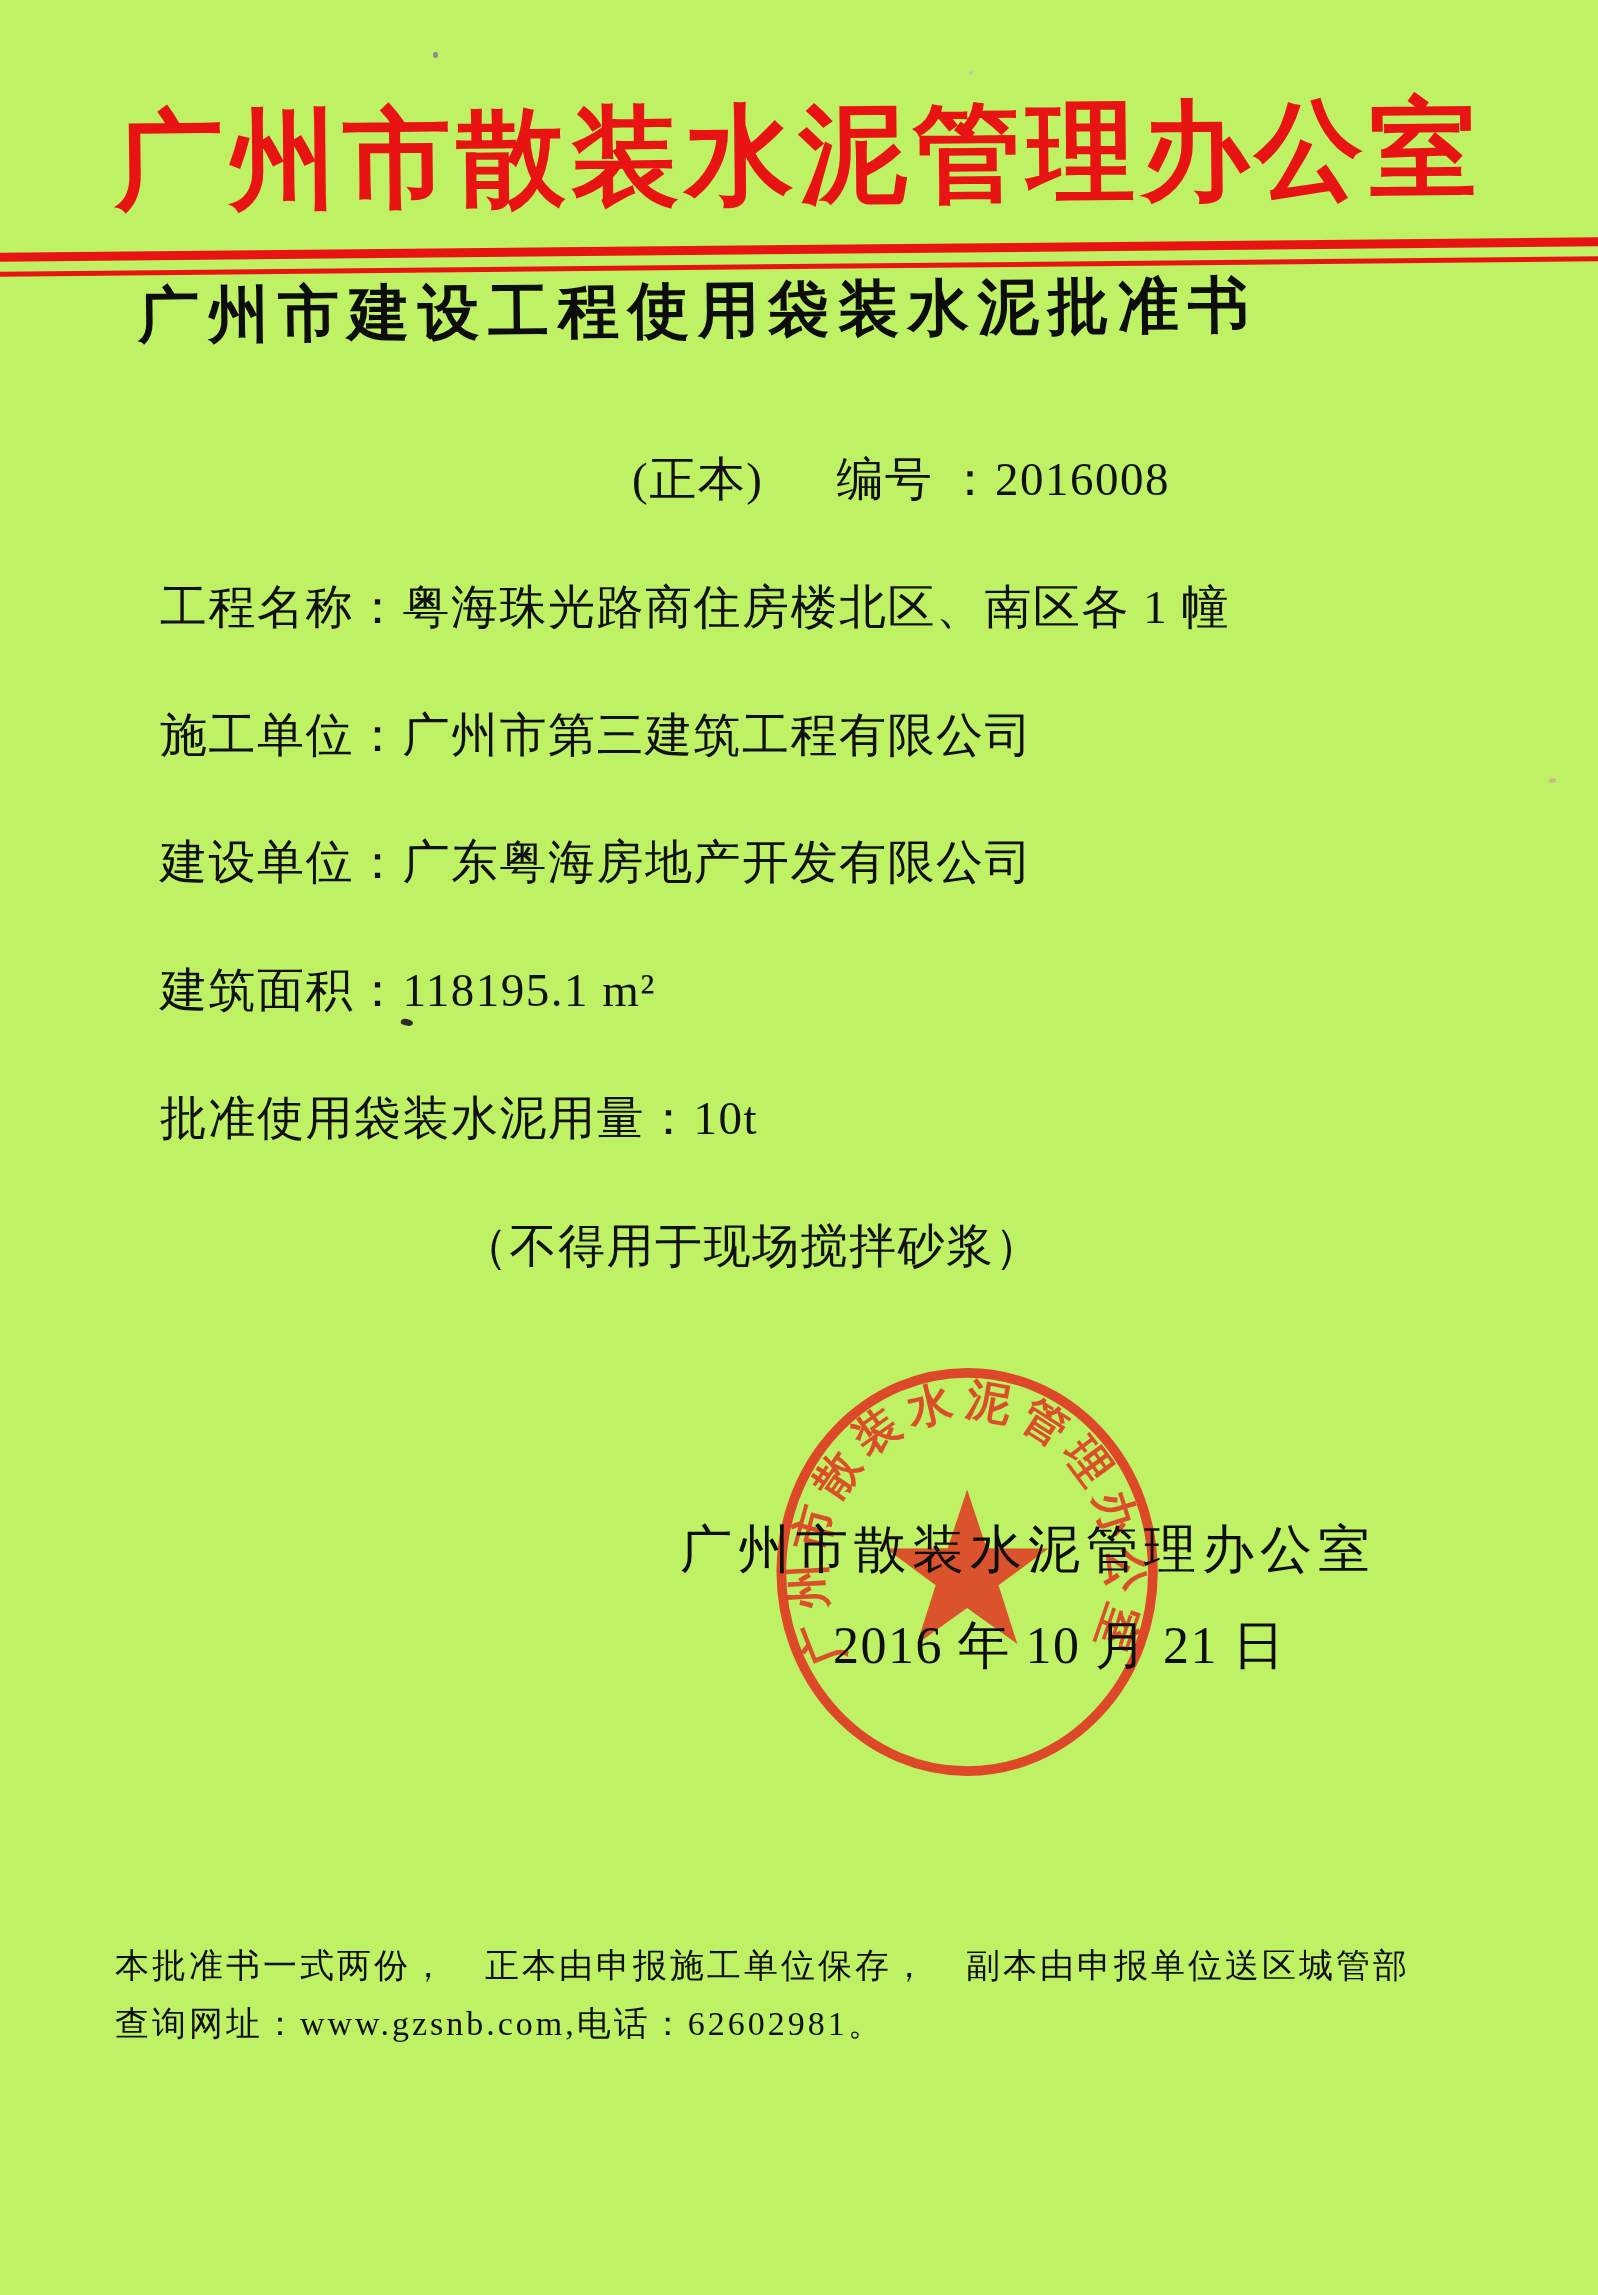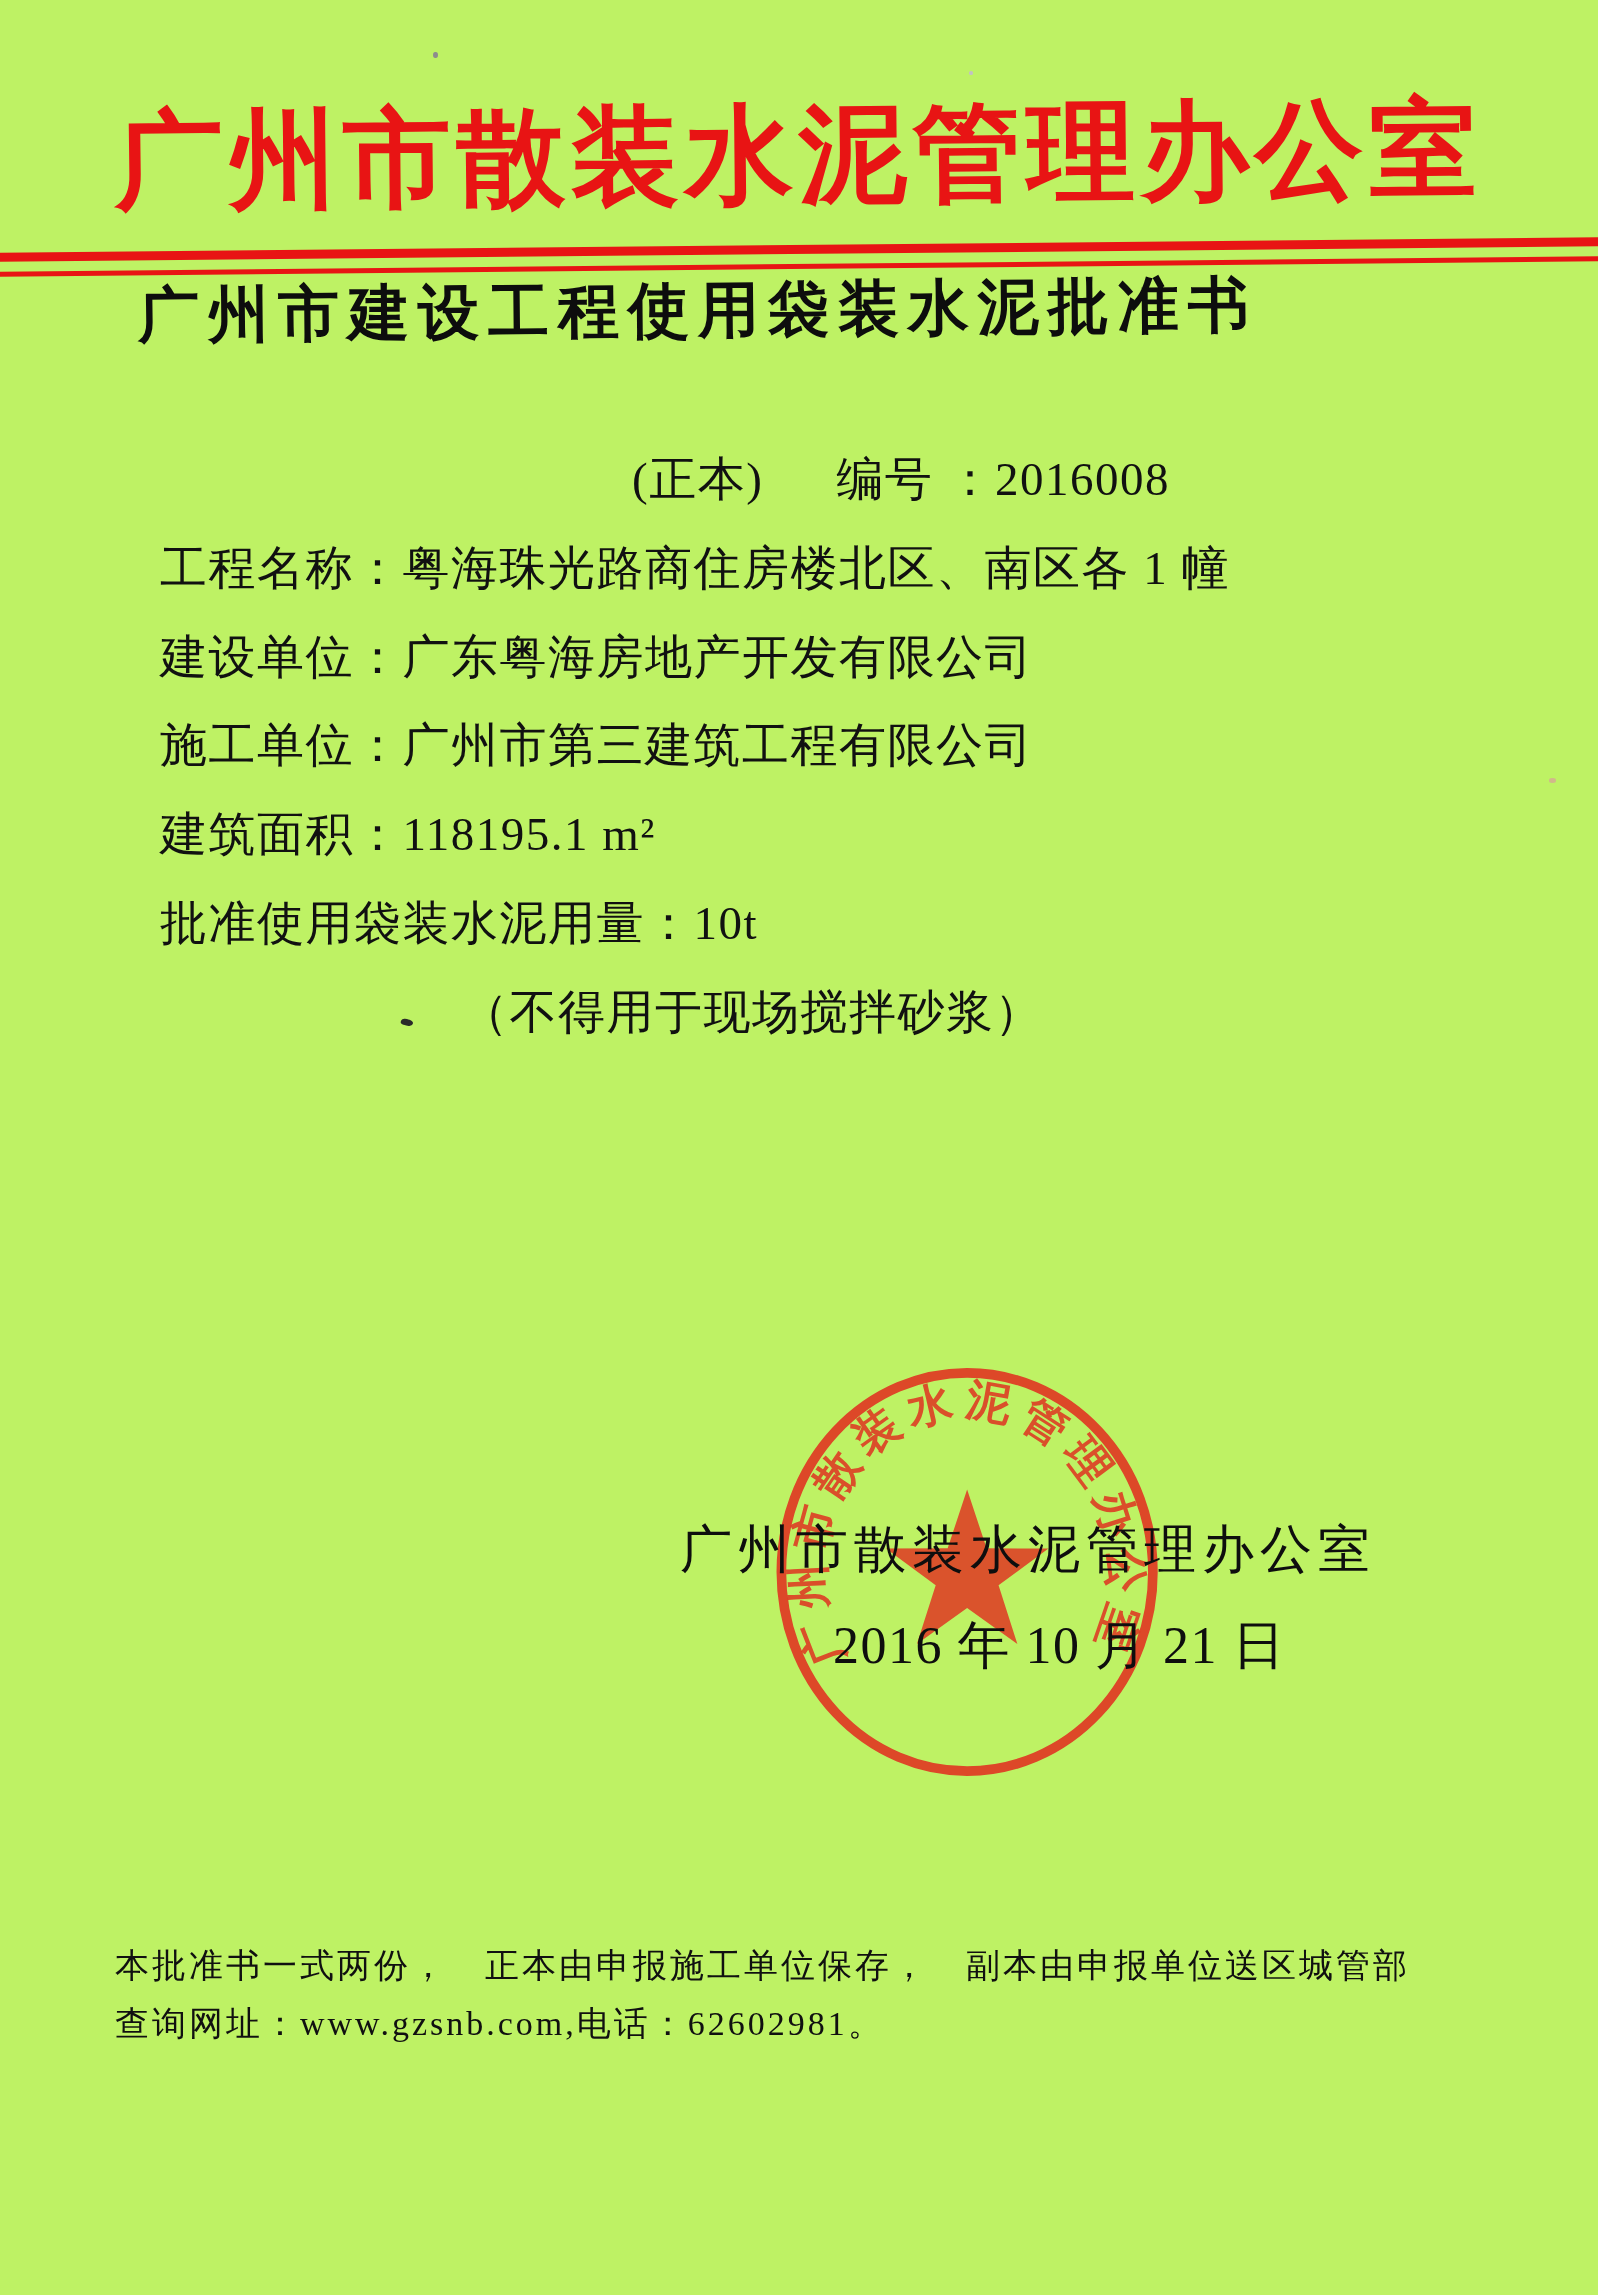--- a/index.html
+++ b/index.html
@@ -34,21 +34,21 @@
   }
   .doc-title{
     position:absolute;top:276px;left:137px;
     font-size:61px;line-height:1.1;font-weight:bold;
     letter-spacing:9px;color:#0d0d0d;
     white-space:nowrap;
   }
   
   .body-block{
     position:absolute;top:454px;left:160px;width:1337px;
-    display:flex;flex-direction:column;gap:38px;
+    display:flex;flex-direction:column;gap:77px;
     font-size:47px;line-height:1.08;letter-spacing:1.5px;
     color:#111;
   }
   .meta-row{display:flex;white-space:nowrap;}
   .meta-copy{margin-left:472px;}
   .meta-serial{margin-left:73px;}
   .field-row{white-space:nowrap;}
   .field-row .lbl{display:inline;}
   .field-row .val{display:inline;}
   .note-line{margin-left:301px;white-space:nowrap;}
@@ -100,25 +100,25 @@
       <span class="meta-copy">(正本)</span>
       <span class="meta-serial">编号 ：2016008</span>
     </div>
 
     <div class="field-row">
       <span class="lbl">工程名称：</span><span class="val">粤海珠光路商住房楼北区、南区各 1 幢</span>
     </div>
 
 
     <div class="field-row">
-      <span class="lbl">建设单位：</span><span class="val">广东粤海房地产开发有限公司</span>
+      <span class="lbl">施工单位：</span><span class="val">广州市第三建筑工程有限公司</span>
     </div>
 
     <div class="field-row">
-      <span class="lbl">施工单位：</span><span class="val">广州市第三建筑工程有限公司</span>
+      <span class="lbl">建设单位：</span><span class="val">广东粤海房地产开发有限公司</span>
     </div>
 
     <div class="field-row">
       <span class="lbl">建筑面积：</span><span class="val">118195.1 m²</span>
     </div>
 
     <div class="field-row">
       <span class="lbl">批准使用袋装水泥用量：</span><span class="val">10t</span>
     </div>
 

